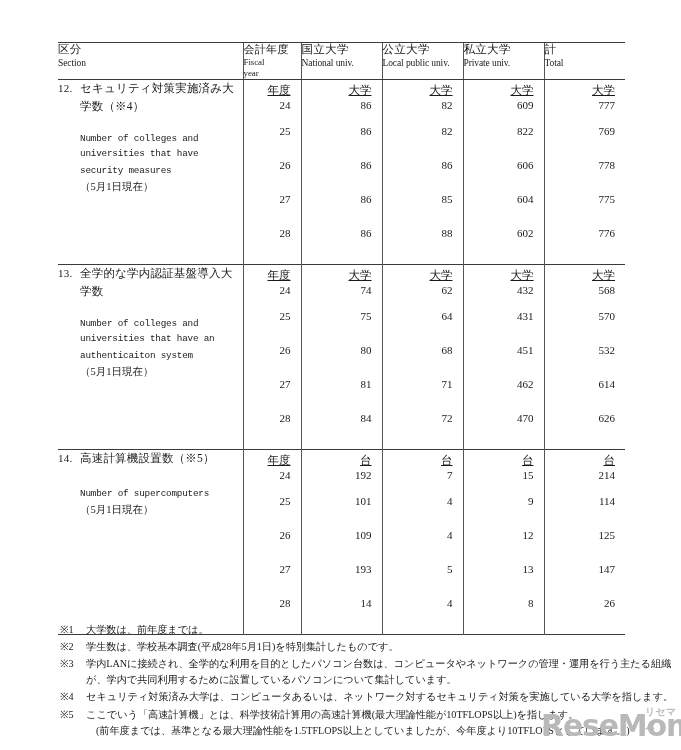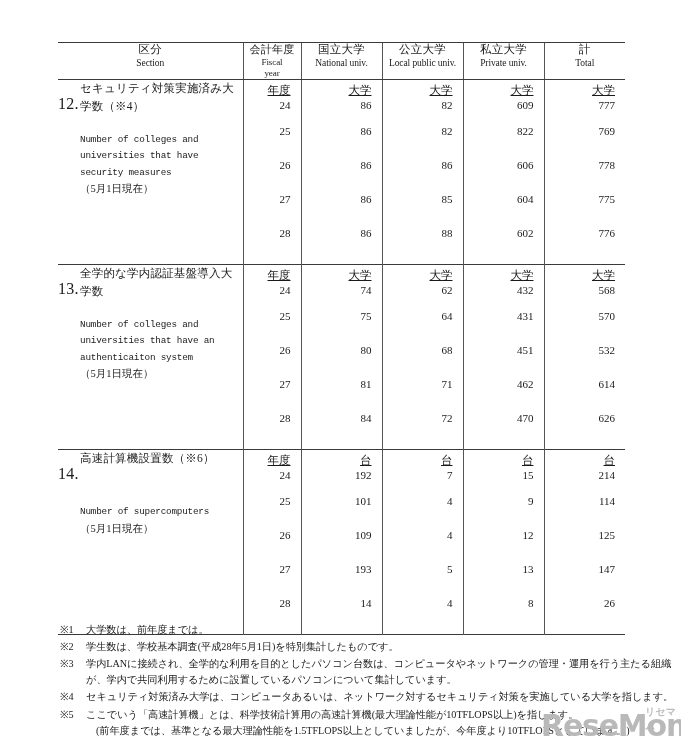--- a/index.html
+++ b/index.html
@@ -42,21 +42,21 @@
   col.c-nat     { width: 81px; }
   col.c-loc     { width: 81px; }
   col.c-pri     { width: 81px; }
   col.c-tot     { width: 81px; }
 
   
   .hdr-row td {
     border-top: 1.6px solid #3a3a3a;
     border-bottom: 1.2px solid #3a3a3a;
     border-left: 1px solid #555;
-    text-align: center;
+    text-align: left;
     padding: 7px 2px 8px 2px;
     line-height: 1.18;
   }
   .hdr-row td:first-child { border-left: none; }
   .hdr-row td.last { border-right: none; }
 
   .hdr-jp {
     font-size: 11.5px;
     display: block;
     letter-spacing: 0.3px;
@@ -91,22 +91,21 @@
   .sec-title {
     display: flex;
     font-size: 11.5px;
     line-height: 1.5;
     letter-spacing: 0.2px;
   }
   .sec-num {
     width: 22px;
     flex: 0 0 22px;
     text-align: left;
-    font-size: 16px;
-    margin-top: 12px;
+    font-size: 11px;
   }
   .sec-jp {
     flex: 1 1 auto;
     font-family: Liberation Serif, serif;
   }
   .sec-en {
     margin-top: 16px;
     margin-left: 22px;
     font-family: "Liberation Mono", "DejaVu Sans Mono", monospace;
     font-size: 9.3px;
@@ -379,21 +378,21 @@
               <div class="r">614</div>
               <div class="r">626</div>
               <div class="r pad"></div>
             </div>
           </td>
         </tr>
         <tr class="blk last">
           <td class="cell-section">
             <div class="sec-title">
               <span class="sec-num">14.</span>
-              <span class="sec-jp">高速計算機設置数（※6）</span>
+              <span class="sec-jp">高速計算機設置数（※5）</span>
             </div>
             <div class="sec-en">Number of supercomputers<span class="jp-date">
 （5月1日現在）</span></div>
           </td>
           <td class="cell-data">
             <div class="stack">
               <div class="r unit">年度</div>
               <div class="r first">24</div>
               <div class="r">25</div>
               <div class="r">26</div>

